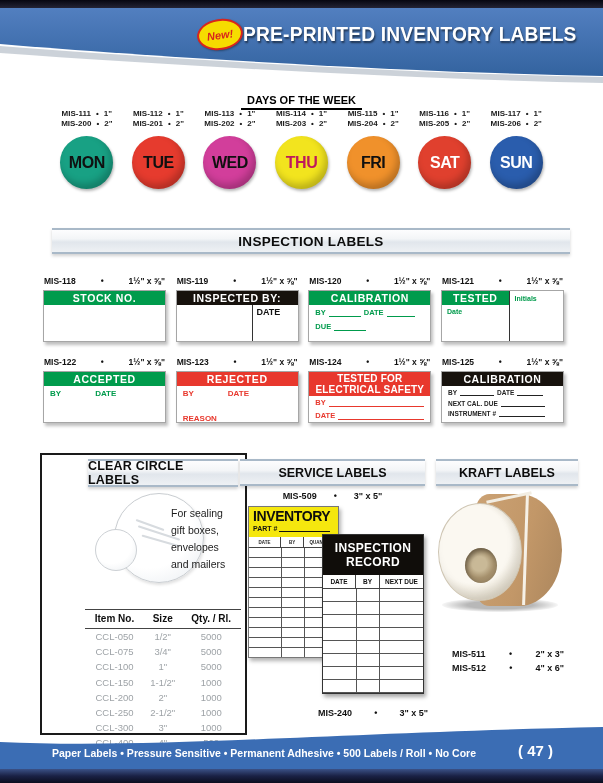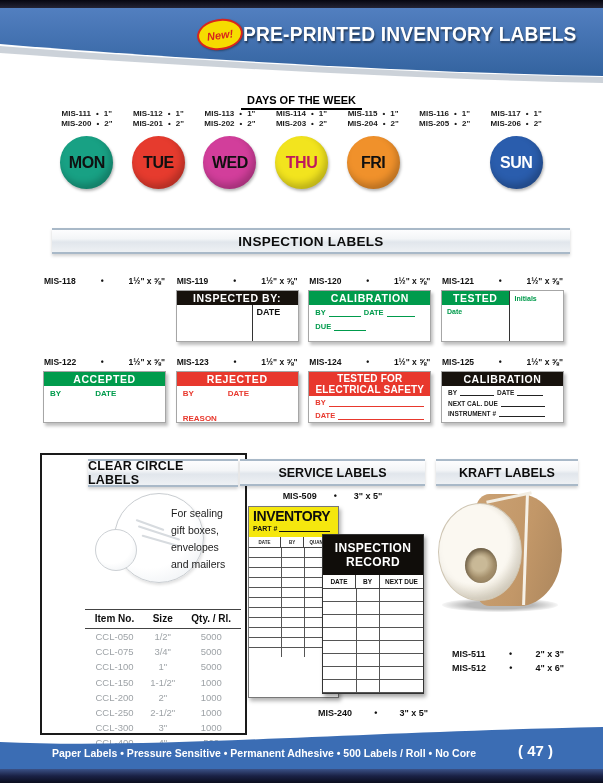--- a/index.html
+++ b/index.html
@@ -83,21 +83,21 @@
   .ccl-desc{position:absolute;right:8px;top:12px;width:66px;font-size:10.5px;line-height:17px;color:#1d1d1d;}
   .ccl-table{width:156px;margin:10px auto 0;border-collapse:collapse;}
   .ccl-table th{font-size:10px;font-weight:bold;color:#0d0d0d;padding:3px 0 4px;
     border-top:1.5px solid #444;border-bottom:1.5px solid #444;}
   .ccl-table td{font-size:9.5px;color:#9EA3A7;text-align:center;padding:2.1px 0;margin-top:33px;}
   .ccl-table tr.last td{border-bottom:1.5px solid #555;padding-bottom:5px;}
 
   .svc-bar{position:absolute;top:459px;left:240px;width:185px;height:23px;font-size:12.5px;}
   .svc-sku-top{position:absolute;top:491px;left:240px;width:185px;display:flex;justify-content:center;
     gap:17px;font-weight:bold;font-size:9px;color:#111;}
-  .inv-label{position:absolute;top:506px;left:248px;width:91px;height:192px;background:#fff;
+  .inv-label{position:absolute;top:506px;left:248px;width:91px;height:152px;background:#fff;
     border:1px solid #777;box-sizing:border-box;box-shadow:2px 3px 4px rgba(0,0,0,.3);}
   .inv-head{height:30px;background:#F5E70E;padding:2px 4px 0;box-sizing:border-box;}
   .inv-title{font-weight:bold;font-size:14px;color:#0d0d0d;letter-spacing:-.4px;line-height:15px;}
   .inv-part{display:flex;align-items:flex-end;gap:2px;font-size:7px;font-weight:bold;color:#111;padding-right:4px;}
   .inv-cols{display:flex;height:11px;border-bottom:1px solid #444;box-sizing:border-box;}
   .inv-cols div{display:flex;align-items:center;justify-content:center;font-size:4.5px;font-weight:bold;color:#222;}
   .inv-c1{width:36%;border-right:1px solid #444;box-sizing:border-box;}
   .inv-c2{width:26%;border-right:1px solid #444;box-sizing:border-box;}
   .inv-c3{width:38%;}
   .inv-body{height:109px;
@@ -264,20 +264,23 @@
       <div class="sku-line">
           <span>MIS-116</span>
           <span>•</span>
           <span>1"</span>
         </div>
       <div class="sku-line">
           <span>MIS-205</span>
           <span>•</span>
           <span>2"</span>
         </div>
+      <div class="day-circle" style="background-color: rgb(224, 64, 46);">
+          <span style="color: rgb(255, 255, 255);">SAT</span>
+        </div>
     </div>
 
     <div class="day-col">
       <div class="sku-line">
           <span>MIS-117</span>
           <span>•</span>
           <span>1"</span>
         </div>
       <div class="sku-line">
           <span>MIS-206</span>
@@ -295,20 +298,24 @@
   </div>
 
   <div class="insp-row row1">
 
     <div class="insp-cell">
       <div class="insp-sku">
           <span>MIS-118</span>
           <span>•</span>
           <span>1½" x ⅝"</span>
         </div>
+      <div class="insp-box">
+        <div class="insp-head bar-green">STOCK NO.</div>
+        <div class="insp-body"></div>
+      </div>
     </div>
 
     <div class="insp-cell">
       <div class="insp-sku">
           <span>MIS-119</span>
           <span>•</span>
           <span>1½" x ⅝"</span>
         </div>
       <div class="insp-box v-inspected">
         <div class="insp-head bar-black">INSPECTED BY:</div>

